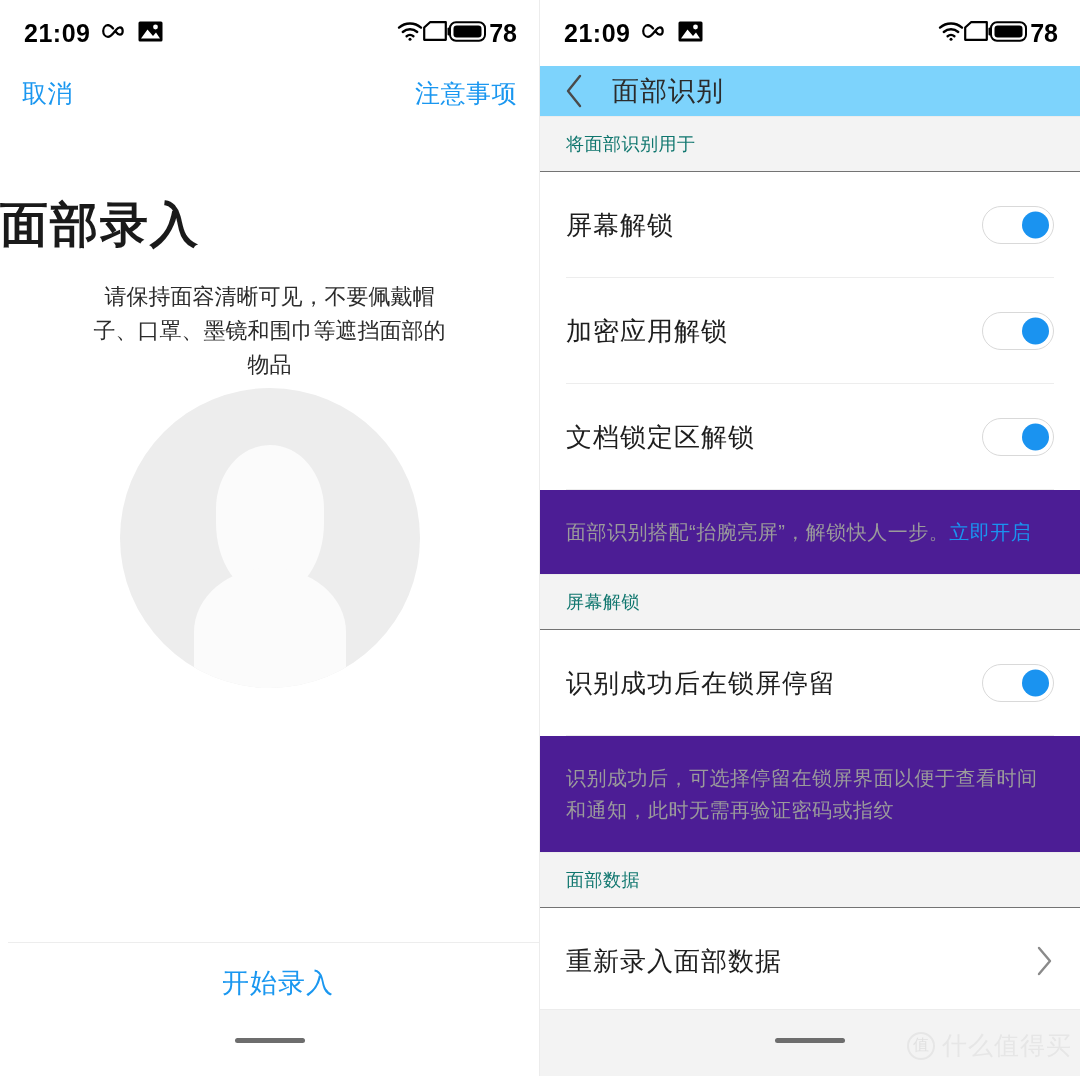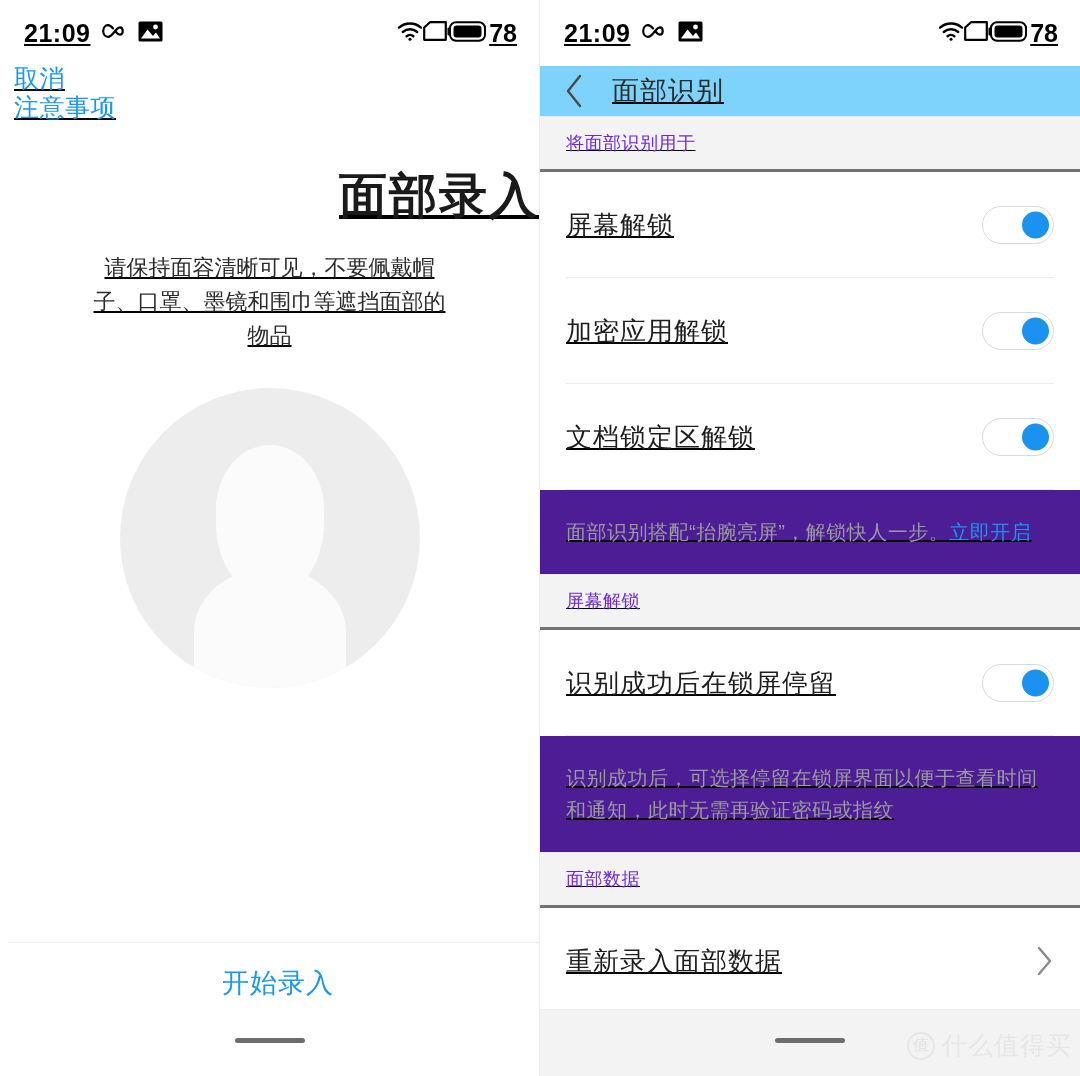--- a/index.html
+++ b/index.html
@@ -10,21 +10,20 @@
   body {
     width: 1080px;
     height: 1076px;
     font-family: "Liberation Sans", "DejaVu Sans", sans-serif;
     overflow: hidden;
   }
   .screens {
     display: flex;
     width: 1080px;
     height: 876px;
-    text-decoration: underline;
   }
   .screen {
     width: 540px;
     height: 1076px;
     position: relative;
     background: #ffffff;
     box-sizing: border-box;
     overflow: hidden;
   }
   .screen-left {
@@ -65,38 +64,38 @@
   .icon-inf { display:block; }
   .icon-pic { display:block; }
   .icon-wifi { display:block; }
   .icon-sim { display:block; }
   .icon-batt { display:block; }
 
   
   .l-topbar {
     height: 54px;
     display: flex;
+    align-items: center;
     justify-content: space-between;
-    padding: 0 14px;
-    box-sizing: border-box;
-    flex-direction: column;
+    padding: 0 22px;
+    box-sizing: border-box;
   }
   .l-link {
     color: #1a97f0;
     font-size: 25px;
     letter-spacing: .5px;
     line-height: 1;
   }
   .l-title {
-    text-align: right;
+    text-align: left;
     font-size: 48px;
     font-weight: bold;
     color: #1a1a1a;
     letter-spacing: 2px;
-    margin-top: 50px;
+    margin-top: 79px;
     line-height: 1.1;
   }
   .l-desc {
     text-align: center;
     font-size: 22px;
     color: #2b2b2b;
     line-height: 1.55;
     margin: 28px auto 0;
     width: 370px;
   }
@@ -185,24 +184,24 @@
     letter-spacing: 1px;
   }
   .sec-header {
     background: #f3f3f3;
     height: 56px;
     display: flex;
     align-items: center;
     padding: 0 26px;
     box-sizing: border-box;
     font-size: 18px;
-    color: #6d28d9;
+    color: #0f766e;
     letter-spacing: .5px;
     border-top: 1px solid #ececec;
-    border-bottom: 3px solid #737373;
+    border-bottom: 1px solid #737373;
   }
   .sec-body { background: #ffffff; }
   .row {
     position: relative;
     height: 106px;
     display: flex;
     align-items: center;
     padding: 0 26px;
     box-sizing: border-box;
   }

